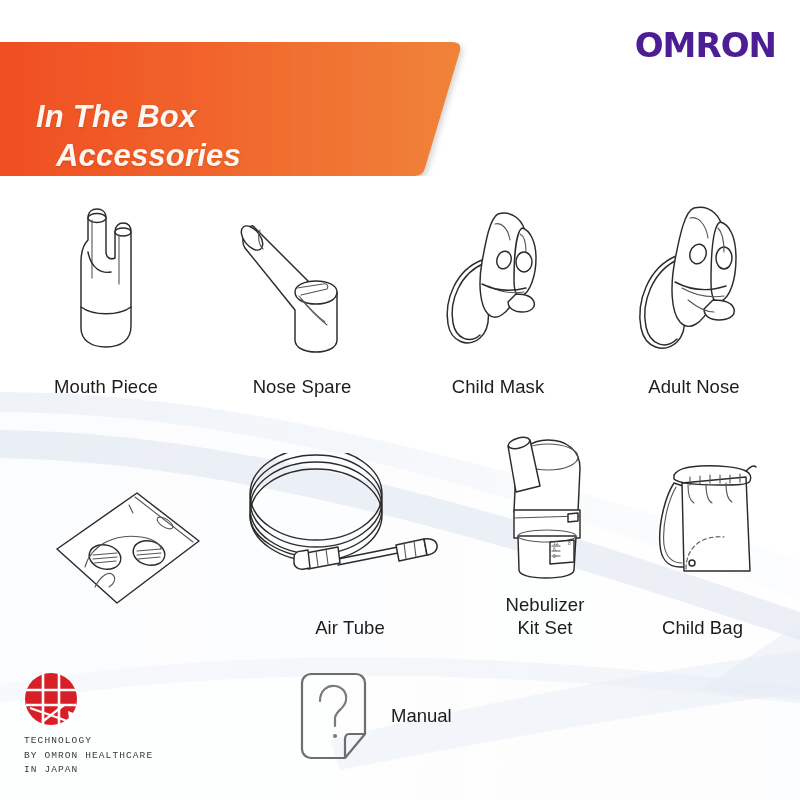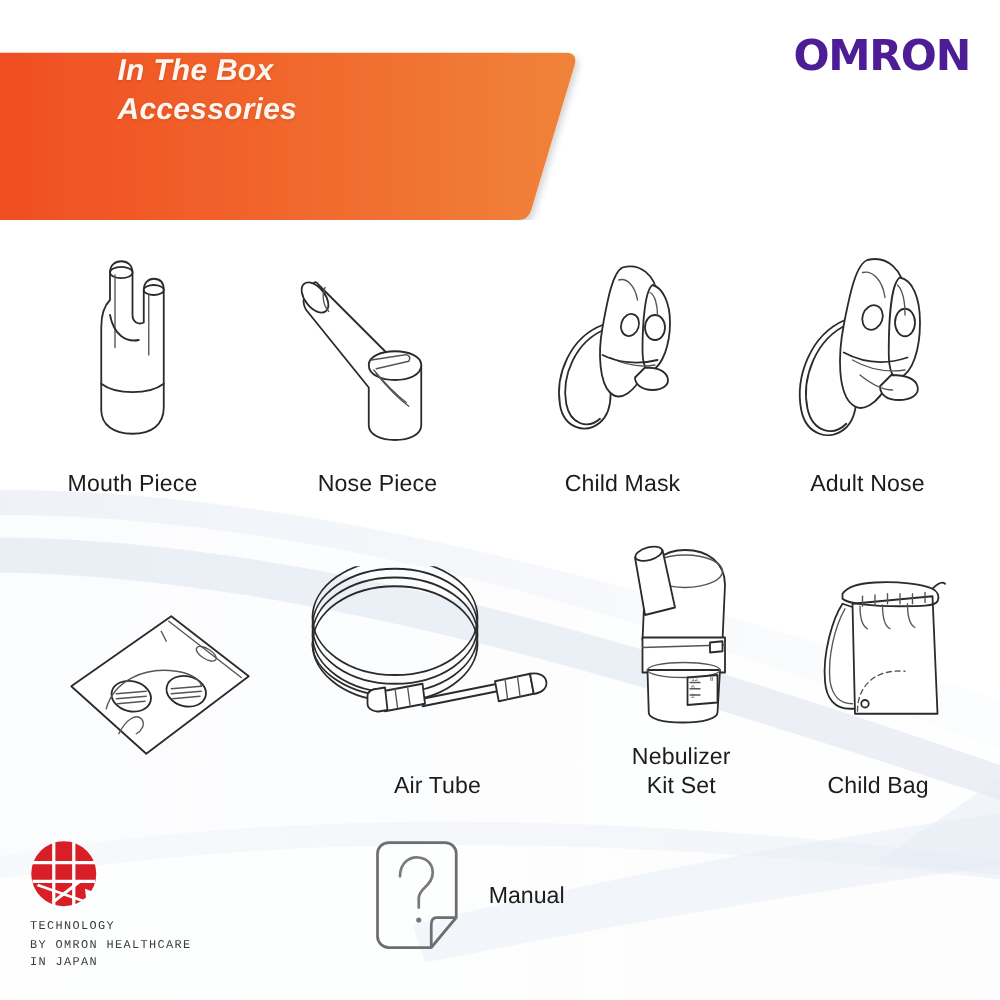--- a/index.html
+++ b/index.html
@@ -14,28 +14,28 @@
 
   
   .bg-waves{position:absolute;inset:0;width:800px;height:800px;z-index:0;pointer-events:none;}
 
   
   .header{position:absolute;top:0;left:0;width:800px;height:200px;z-index:3;}
   .banner-wrap{position:absolute;top:42px;left:0;width:470px;height:134px;}
   .banner-svg{position:absolute;top:0;left:0;}
   .banner-text{
     position:absolute;top:0;left:0;width:470px;height:134px;
-    display:flex;flex-direction:column;justify-content:flex-start;
-    padding-left:94px;box-sizing:border-box;
+    display:flex;flex-direction:column;justify-content:flex-end;
+    padding-left:36px;box-sizing:border-box;
     color:#fdf6f1;font-style:italic;font-weight:bold;
-    font-size:24px;line-height:1.28;letter-spacing:.2px;
+    font-size:31px;line-height:1.28;letter-spacing:.2px;
     text-shadow:0 1px 2px rgba(120,40,10,.25);
   }
   .banner-text .l1{display:block;}
-  .banner-text .l2{display:block;}
+  .banner-text .l2{display:block;margin-left:20px;}
 
   .omron-logo{
     position:absolute;top:28px;right:24px;
     font-size:34px;font-weight:bold;letter-spacing:-1px;
     color:#4c1d95;font-family:"DejaVu Sans","Liberation Sans",sans-serif;
     line-height:1;
     text-align:right;
   }
 
   
@@ -154,21 +154,21 @@
           <path class="ln fillw" d="M18,28 L76,86 C88,98 96,96 100,92 L100,140 C100,148 90,152 79,152
                                     C68,152 58,148 58,140 L58,110 L8,48 C4,42 6,33 12,28 C15,25 16,25 18,28 Z"></path>
           <ellipse class="ln fillw" cx="15" cy="38" rx="8" ry="14" transform="rotate(-38 15 38)"></ellipse>
           <path class="ln-t" d="M23,30 C20,37 22,45 26,49"></path>
           <path class="ln fillw" d="M100,92 C100,100 90,104 79,104 C68,104 58,100 58,92 C58,85 68,81 79,81 C90,81 100,85 100,92 Z"></path>
           <path class="ln-t" d="M60,88 L86,84 C90,83 92,86 90,89 L64,95"></path>
           <path class="ln-t" d="M62,96 C72,108 80,116 88,122"></path>
           <path class="ln-t" d="M64,99 C74,111 82,119 90,125"></path>
         </svg>
       </div>
-      <div class="caption">Nose Piece</div>
+      <div class="caption">Nose Spare</div>
     </div>
 
     <div class="item">
       <div class="art">
         <svg width="120" height="160" viewBox="0 0 120 160" xmlns="http://www.w3.org/2000/svg">
           <path class="ln" d="M44,60 C18,70 6,100 10,124 C13,142 30,148 42,138 C54,128 52,104 44,88"></path>
           <path class="ln" d="M47,63 C22,73 11,101 15,123 C18,139 32,144 42,135"></path>
           <path class="ln fillw" d="M60,14 C74,10 86,20 88,36 C90,52 86,78 78,96 C70,114 58,122 50,114
                                     C42,106 40,84 44,62 C48,40 52,18 60,14 Z"></path>
           <path class="ln-t" d="M57,24 C63,22 70,28 72,40"></path>

